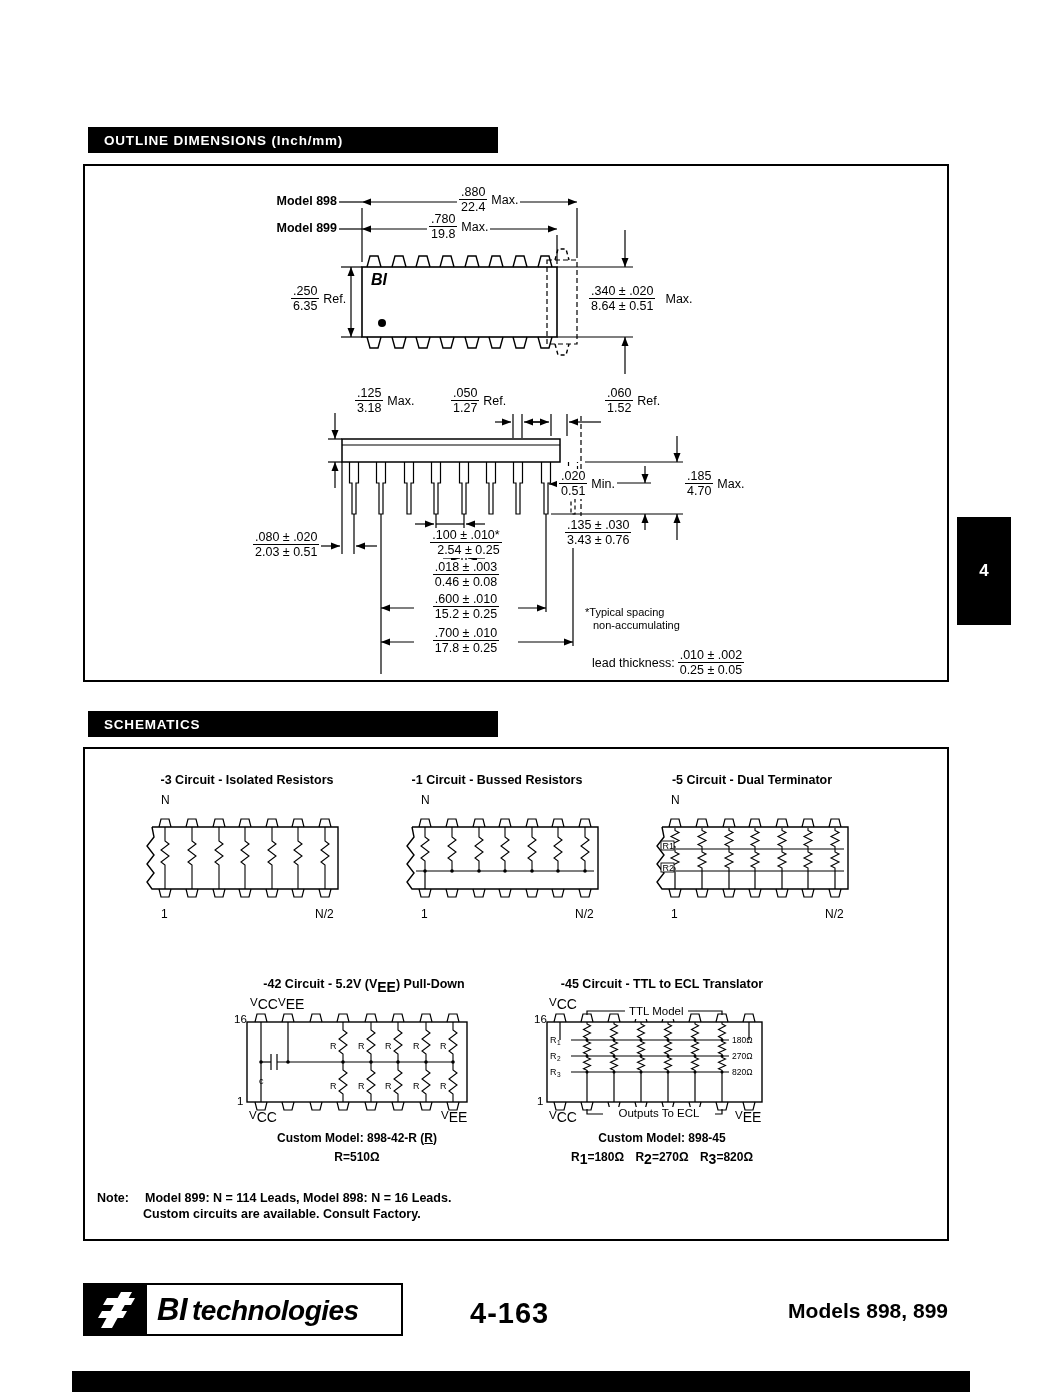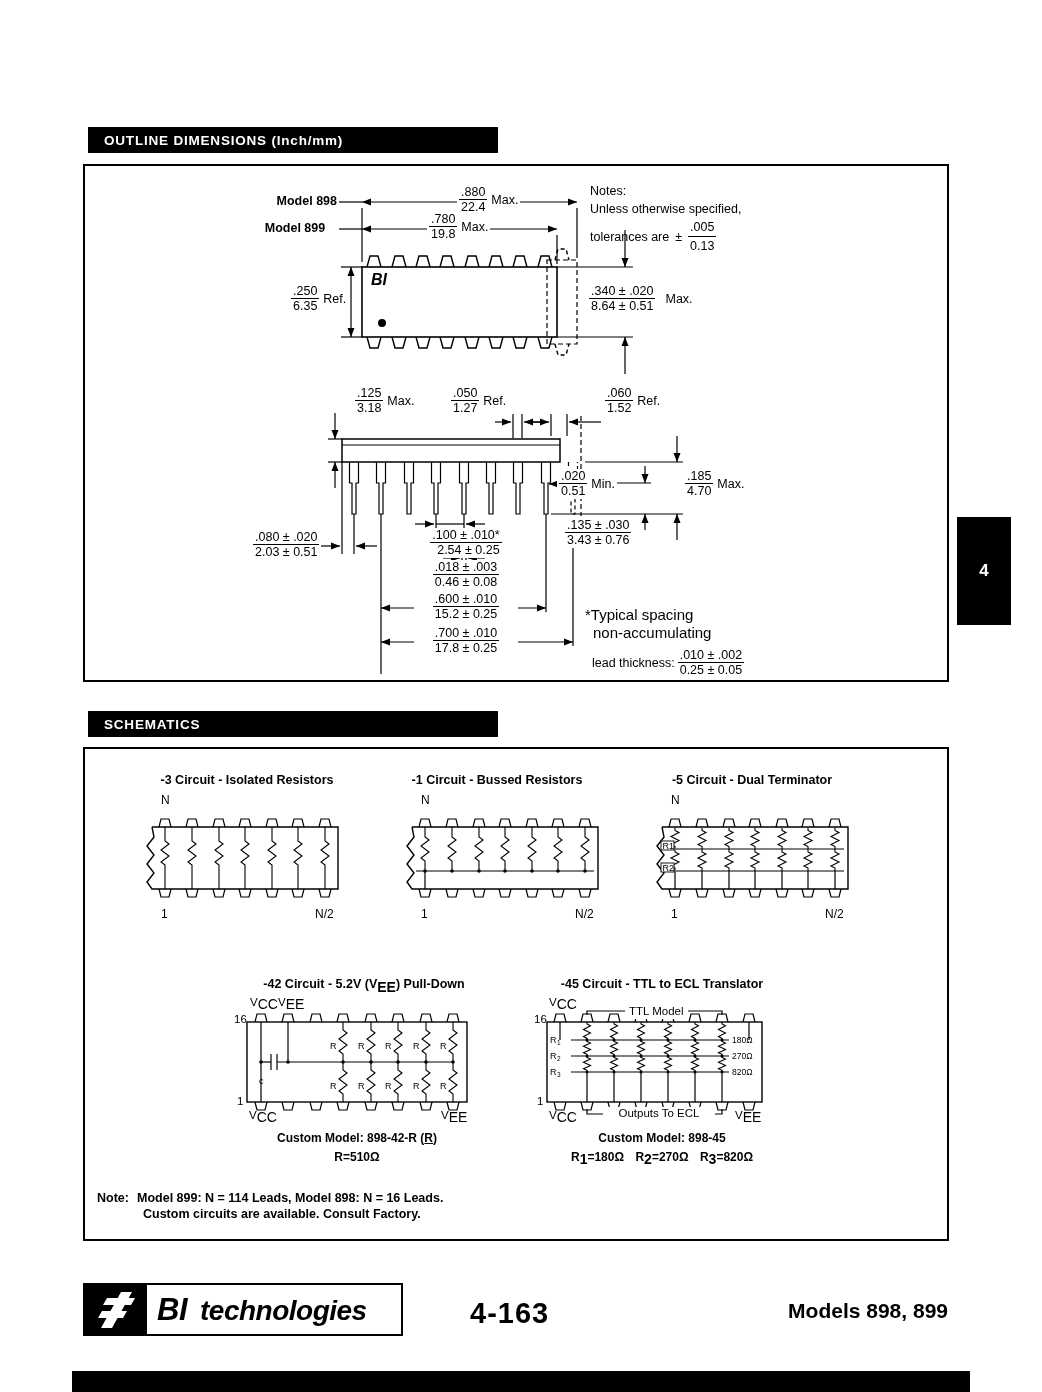--- a/index.html
+++ b/index.html
@@ -153,35 +153,23 @@
       <line x1="488" y1="352" x2="488" y2="480"></line>
       <line x1="296" y1="476" x2="488" y2="476" marker-start="url(#arr)" marker-end="url(#arr)"></line>
       <line x1="257" y1="296" x2="257" y2="388"></line>
       <line x1="269" y1="348" x2="269" y2="388"></line>
       <line x1="234" y1="380" x2="255" y2="380" marker-end="url(#arr)"></line>
       <line x1="292" y1="380" x2="271" y2="380" marker-end="url(#arr)"></line>
     </g>
   </svg>
 
   <div class="lbl b" style="left:168px;top:28px;width:84px;text-align:right;font-size:12.5px">Model 898</div>
-  <div class="lbl b" style="left:168px;top:55px;width:84px;text-align:center;font-size:12.5px">Model 899</div>
+  <div class="lbl b" style="left:168px;top:55px;width:84px;text-align:right;font-size:12.5px">Model 899</div>
   <div class="lbl b" style="left:286px;top:104px;font-style:italic;font-size:16px">BI</div>
 
-  <div class="notes" style="left:505px;top:16px;width:200px">
-    <div>Notes:</div>
-    <div>Unless otherwise specified,</div>
-    <div style="display:flex;align-items:center;gap:6px">
-      <span>tolerances are</span>
-      <span>±</span>
-      <span class="frac">
-          <span class="num">.005</span>
-          <span class="den">0.13</span>
-        </span>
-    </div>
-  </div>
 
   <div class="dim" style="left:372px;top:19px">
       <span class="frac">
         <span class="num">.880</span>
         <span class="den">22.4</span>
       </span>
       <span>Max.</span>
     </div>
   <div class="dim" style="left:342px;top:46px">
       <span class="frac">
@@ -269,21 +257,21 @@
         <span class="den">2.03 ± 0.51</span>
       </span>
     </div>
   <div class="dim" style="left:478px;top:352px">
       <span class="frac">
         <span class="num">.135 ± .030</span>
         <span class="den">3.43 ± 0.76</span>
       </span>
     </div>
 
-  <div class="lbl" style="left:500px;top:440px;font-size:15px">
+  <div class="lbl" style="left:500px;top:440px;font-size:11px">
     <div>*Typical spacing</div>
     <div style="padding-left:8px">non-accumulating</div>
   </div>
   <div class="dim" style="left:505px;top:482px;gap:3px;background:transparent">
     <span>lead thickness:</span>
     <span class="frac">
         <span class="num">.010 ± .002</span>
         <span class="den">0.25 ± 0.05</span>
       </span>
   </div>
@@ -568,31 +556,31 @@
   <div class="lbl wbg" style="left:518px;top:358px;width:112px;text-align:center;font-size:11.5px">Outputs To ECL</div>
   <div class="lbl" style="left:650px;top:360px;font-size:11.5px"><span>V</span><sub>EE</sub></div>
   <div class="cap" style="left:457px;top:382px;width:240px">Custom Model: 898-45</div>
   <div class="cap" style="left:437px;top:401px;width:280px">
     <span>R</span><sub>1</sub><span>=180Ω</span>
     <span style="margin-left:8px">R</span><sub>2</sub><span>=270Ω</span>
     <span style="margin-left:8px">R</span><sub>3</sub><span>=820Ω</span>
   </div>
 
   <div class="lbl b" style="left:12px;top:442px;font-size:12.5px">Note:</div>
-  <div class="lbl b" style="left:52px;top:442px;font-size:12.5px">Model 899: N = 114 Leads, Model 898: N = 16 Leads.</div>
+  <div class="lbl b" style="left:60px;top:442px;font-size:12.5px">Model 899: N = 114 Leads, Model 898: N = 16 Leads.</div>
   <div class="lbl b" style="left:58px;top:458px;font-size:12.5px">Custom circuits are available.  Consult Factory.</div>
 </div>
 
 <div class="abs" style="left:83px;top:1283px;width:320px;height:53px;border:2px solid #000;display:flex;align-items:center;background:#fff">
   <div style="width:62px;height:49px;background:#000;flex:0 0 auto">
     <svg width="62" height="49">
       <path d="M36,7 L47,7 L27,43 L16,43 Z" fill="#fff"></path>
       <path d="M22,13 H50 L46,20 H18 Z" fill="#fff"></path>
       <path d="M17,26 H42 L38,33 H13 Z" fill="#fff"></path>
     </svg>
   </div>
   <div class="brand">
-    <span style="font-size:31px">BI</span><span style="font-size:28px;margin-left:13px">technologies</span>
+    <span style="font-size:31px">BI</span><span style="font-size:28px;margin-left:5px">technologies</span>
   </div>
 </div>
 <div class="abs b" style="left:470px;top:1297px;font-size:29px;letter-spacing:1px">4-163</div>
 <div class="abs b" style="left:700px;top:1299px;width:248px;text-align:right;font-size:21px">Models 898, 899</div>
 <div class="abs" style="left:72px;top:1371px;width:898px;height:21px;background:#000"></div>
 
 </body></html>

